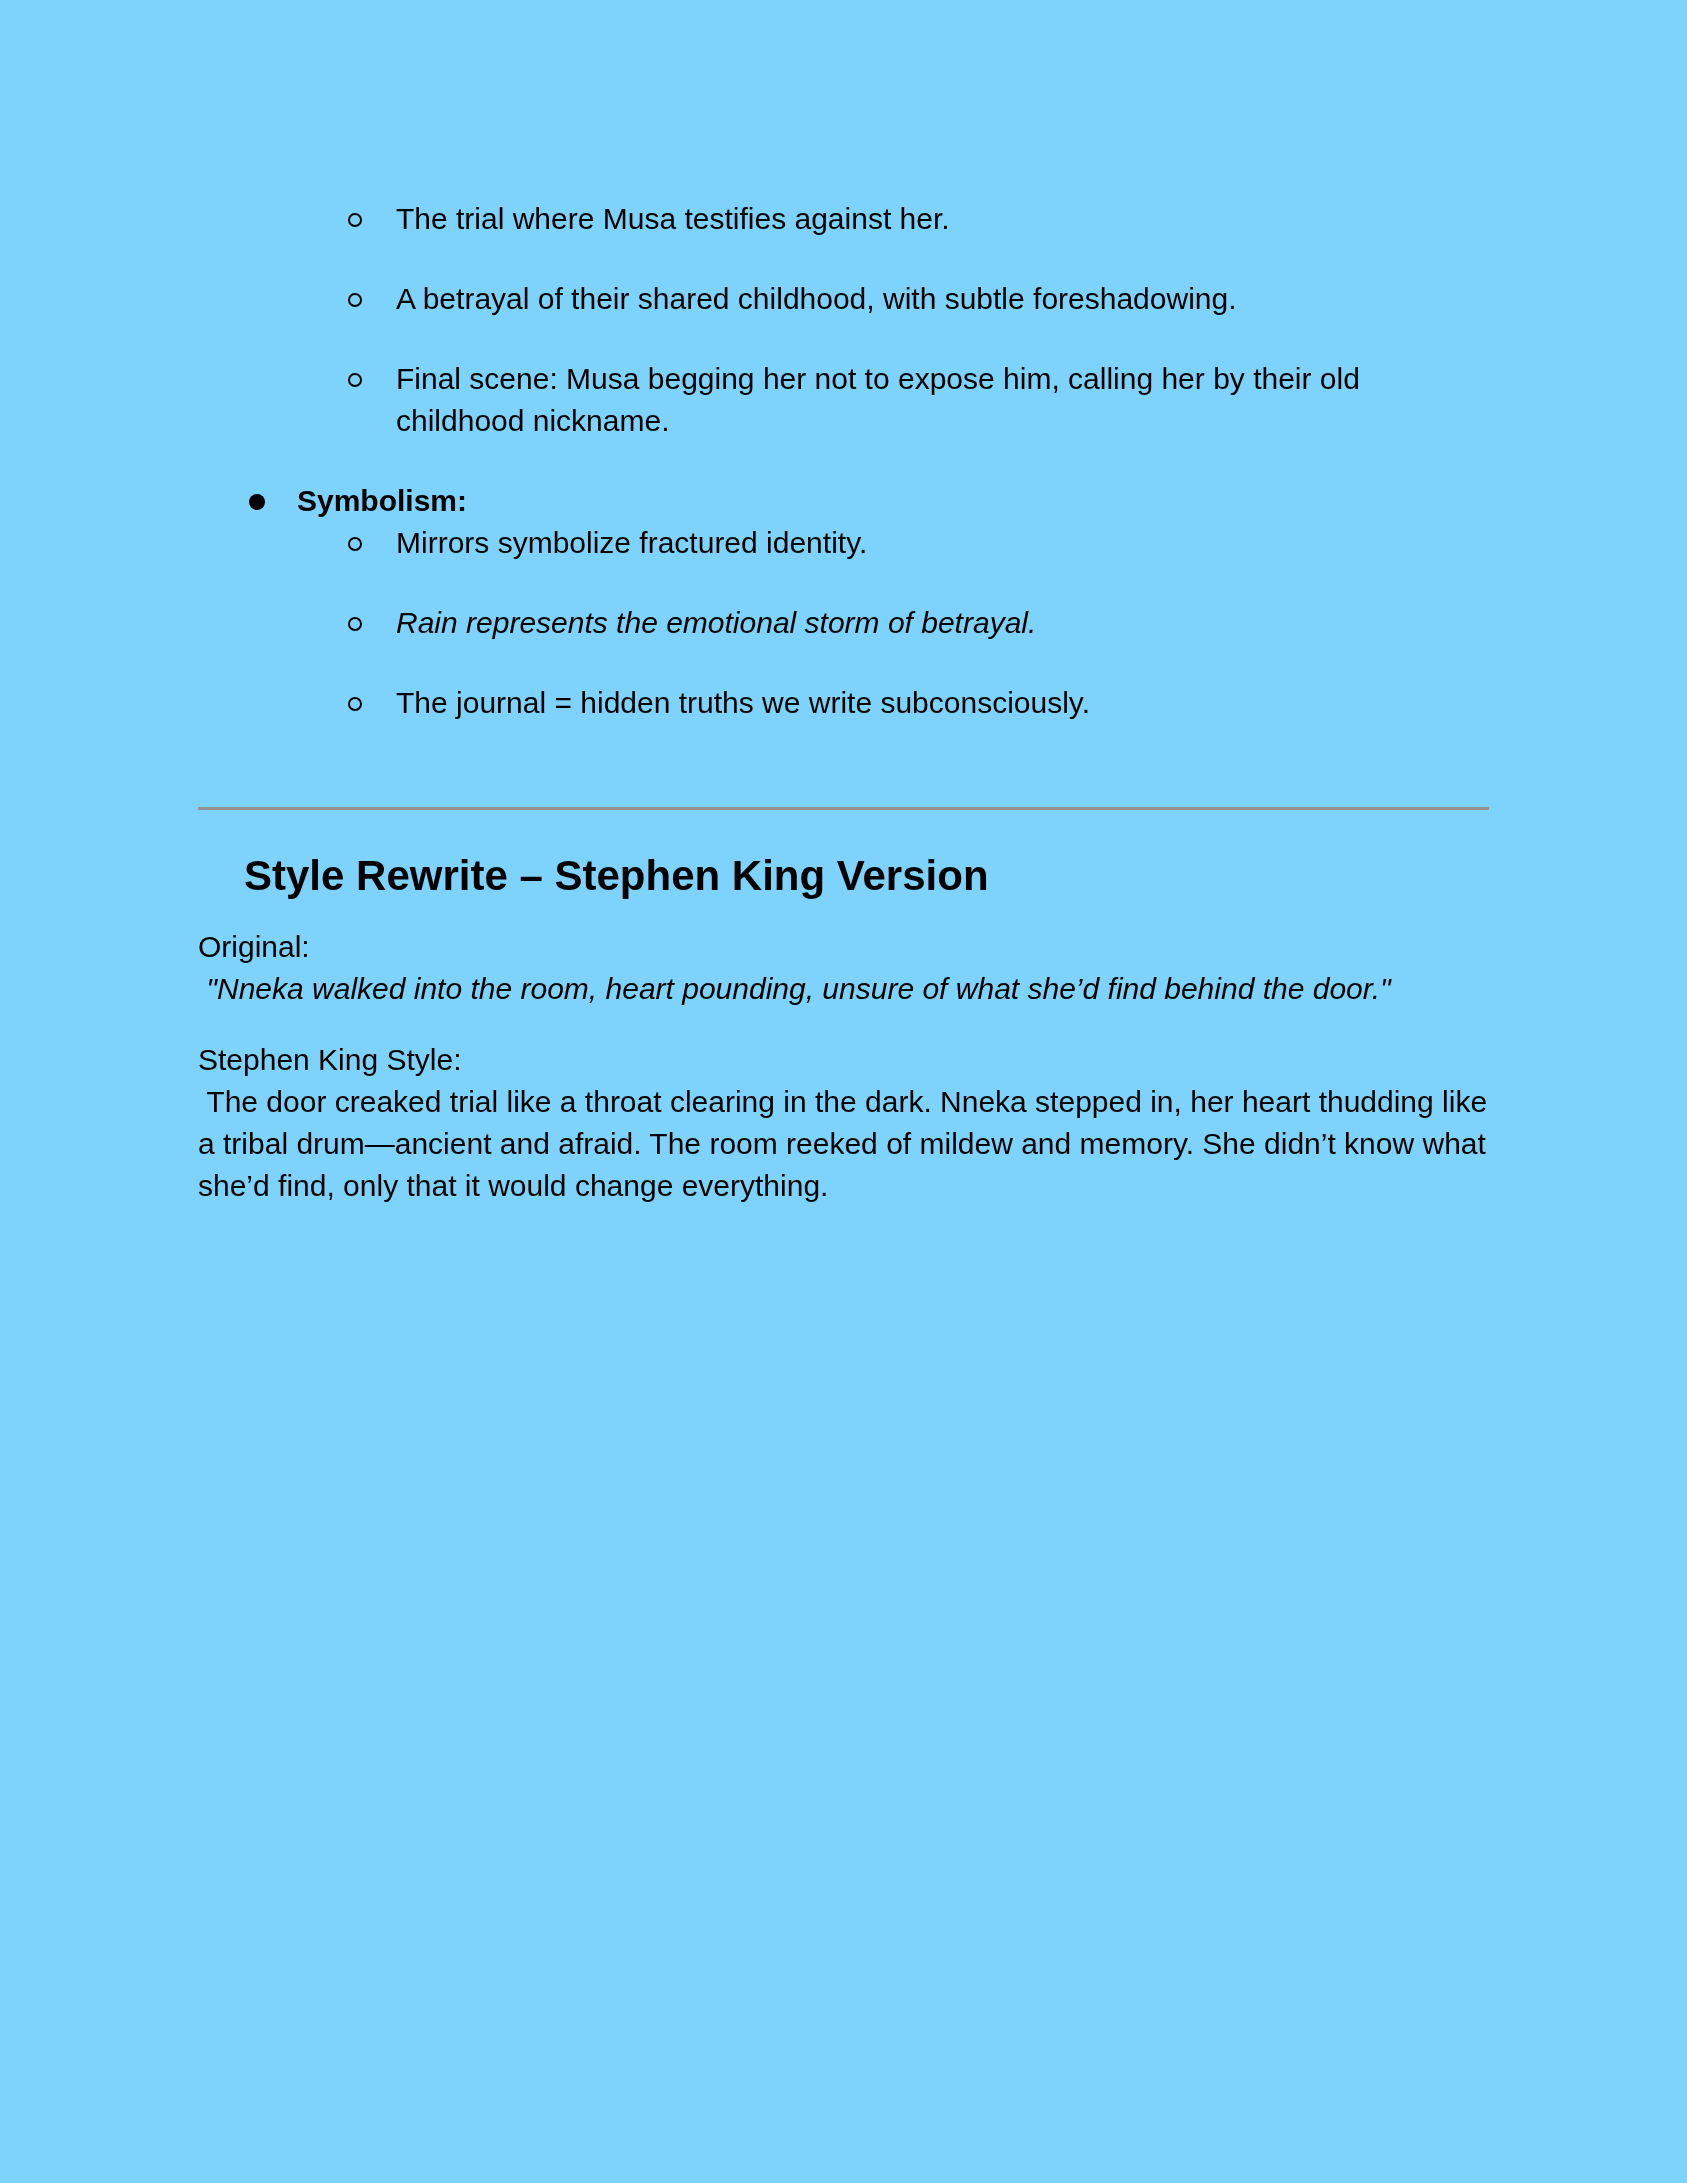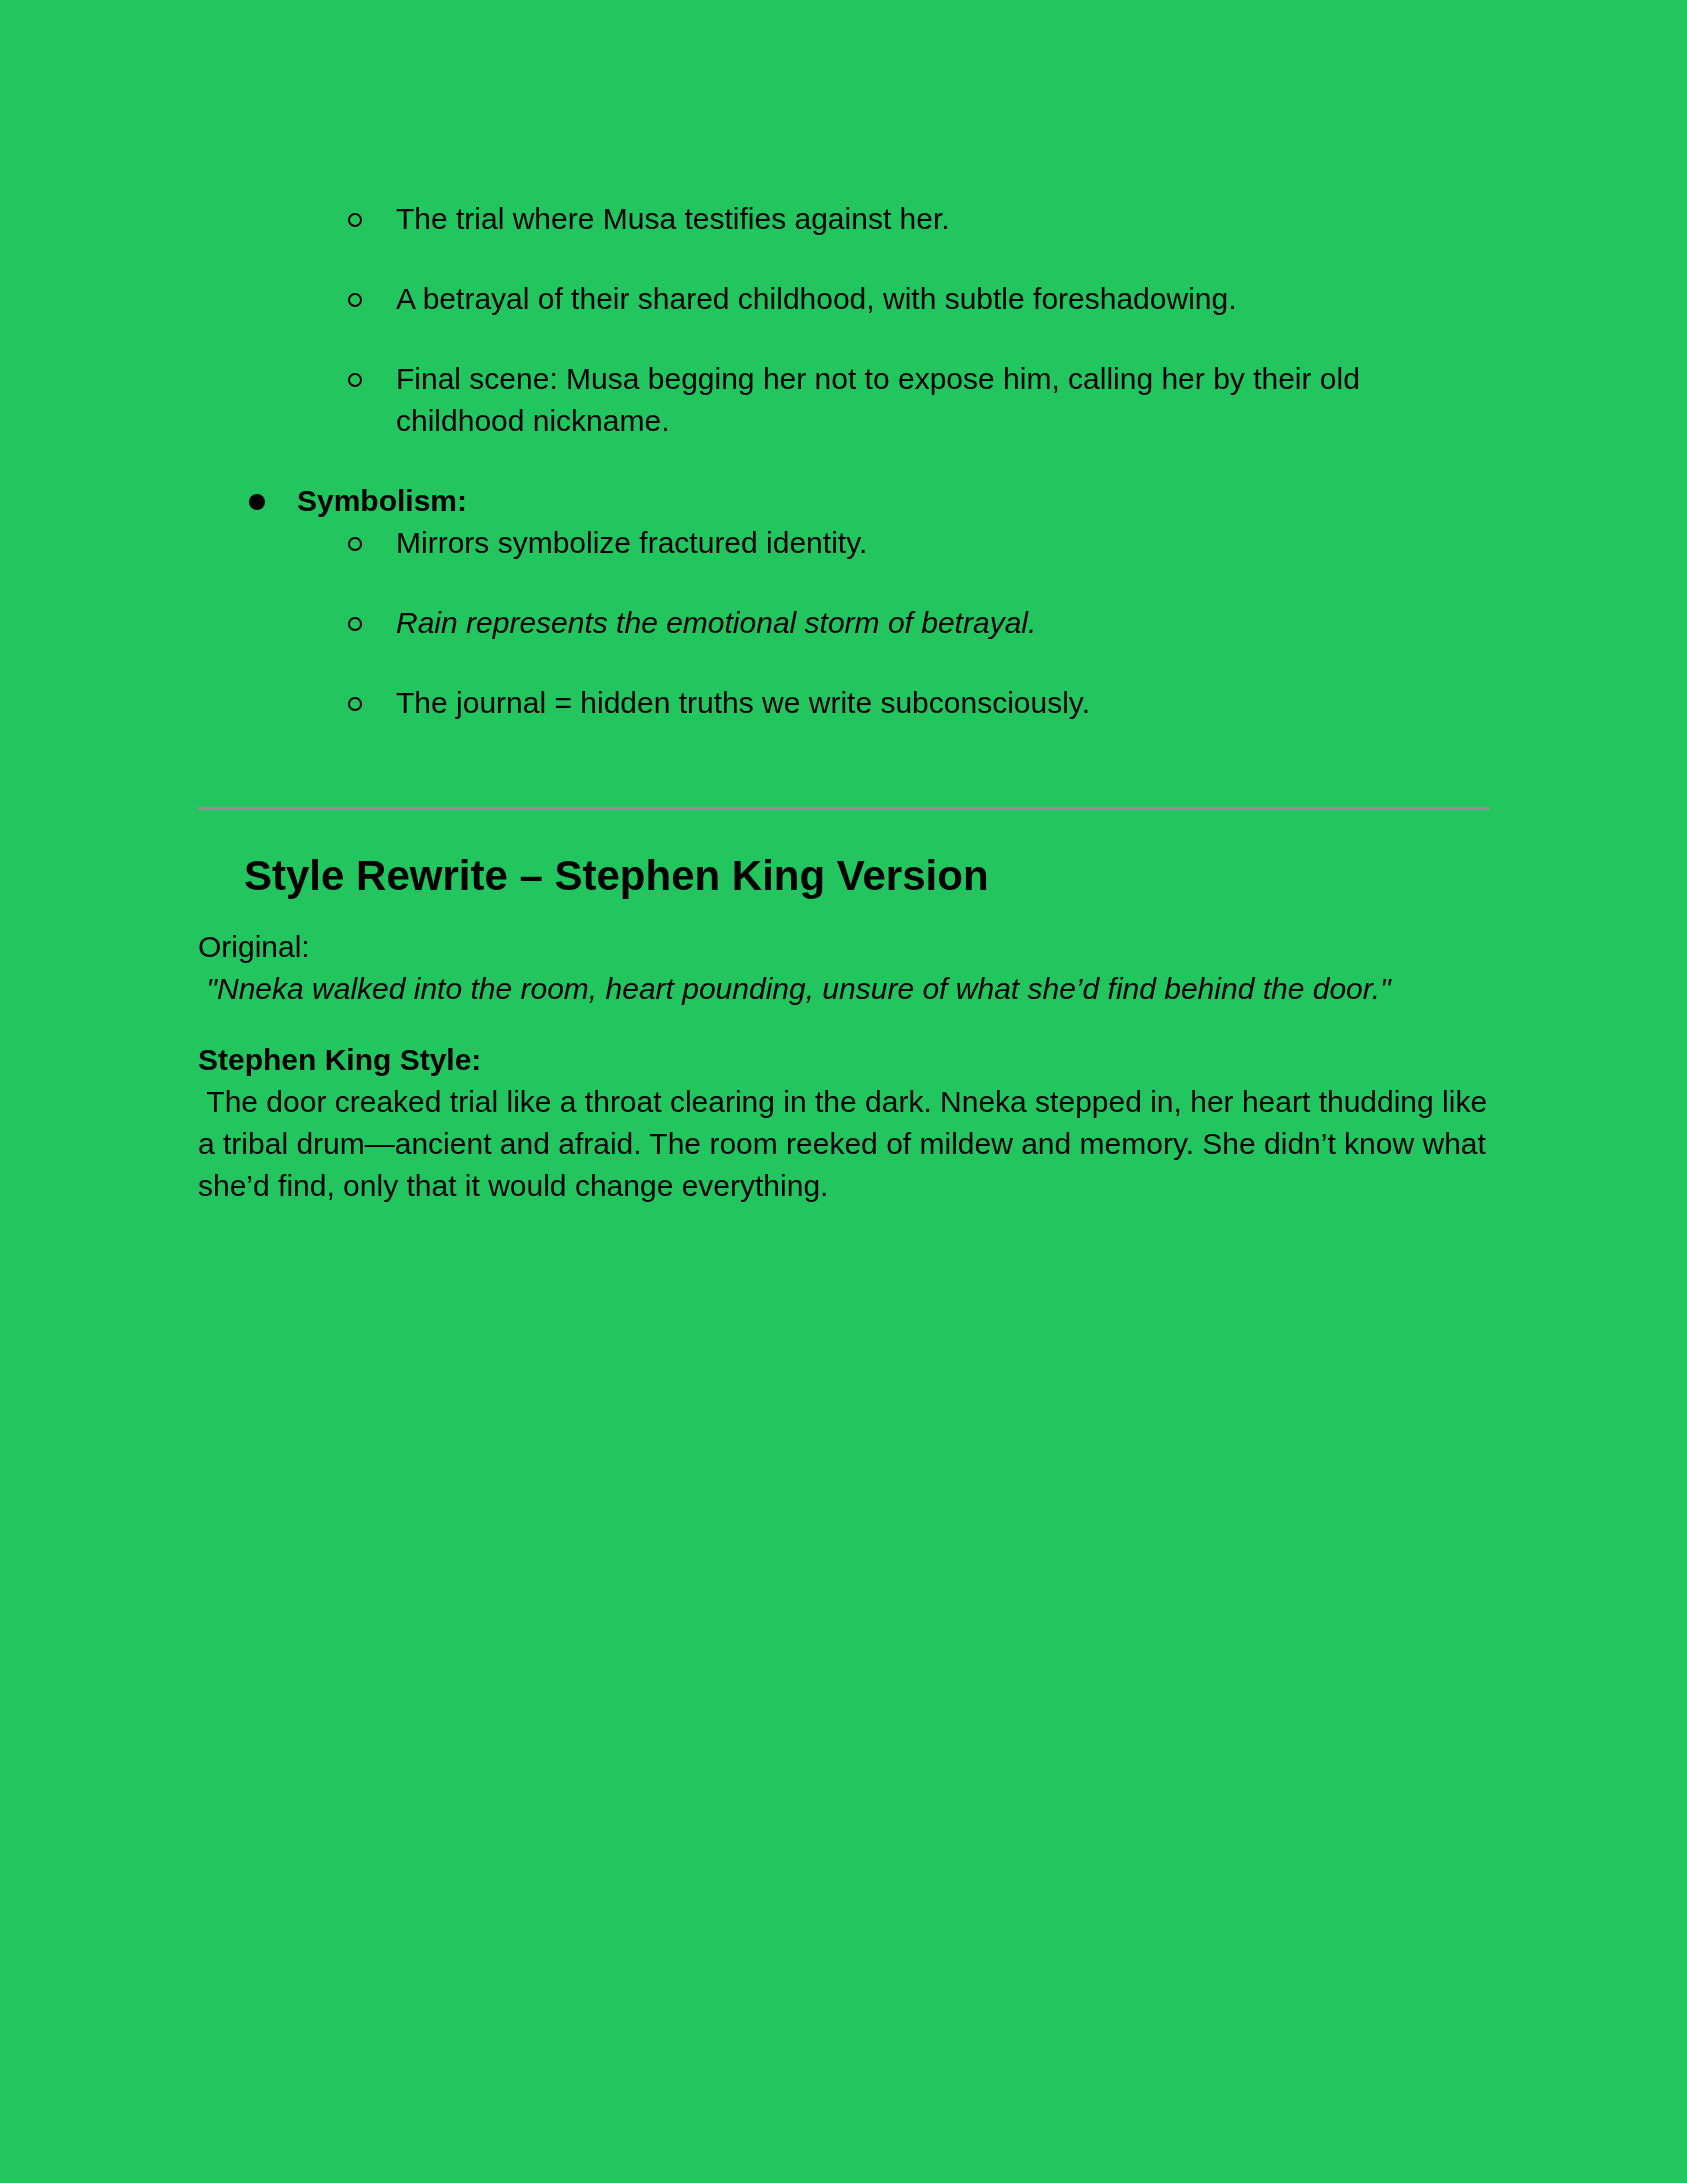--- a/index.html
+++ b/index.html
@@ -5,21 +5,21 @@
   html, body {
     margin: 0;
     padding: 0;
     background: #e8e8e8;
   }
   .page {
     position: relative;
     width: 1687px;
     height: 2183px;
     margin: 0 auto;
-    background: #22c55e;
+    background: #7dd3fc;
     box-sizing: border-box;
     padding: 198px 198px 0 198px;
     font-family: "Liberation Sans", "DejaVu Sans", sans-serif;
     font-size: 30px;
     line-height: 42px;
     color: #000000;
     overflow: hidden;
   }
   ul {
     list-style: none;
@@ -75,21 +75,21 @@
   .text-block {
     white-space: pre-wrap;
   }
   .original-block {
     margin-top: 22px;
   }
   .king-block {
     margin-top: 29px;
   }
   .block-label {
-    font-weight: bold;
+    font-weight: normal;
   }
   .quote-line {
     font-style: italic;
   }
 </style>
 </head>
 <body>
 
 <div class="page">
 

